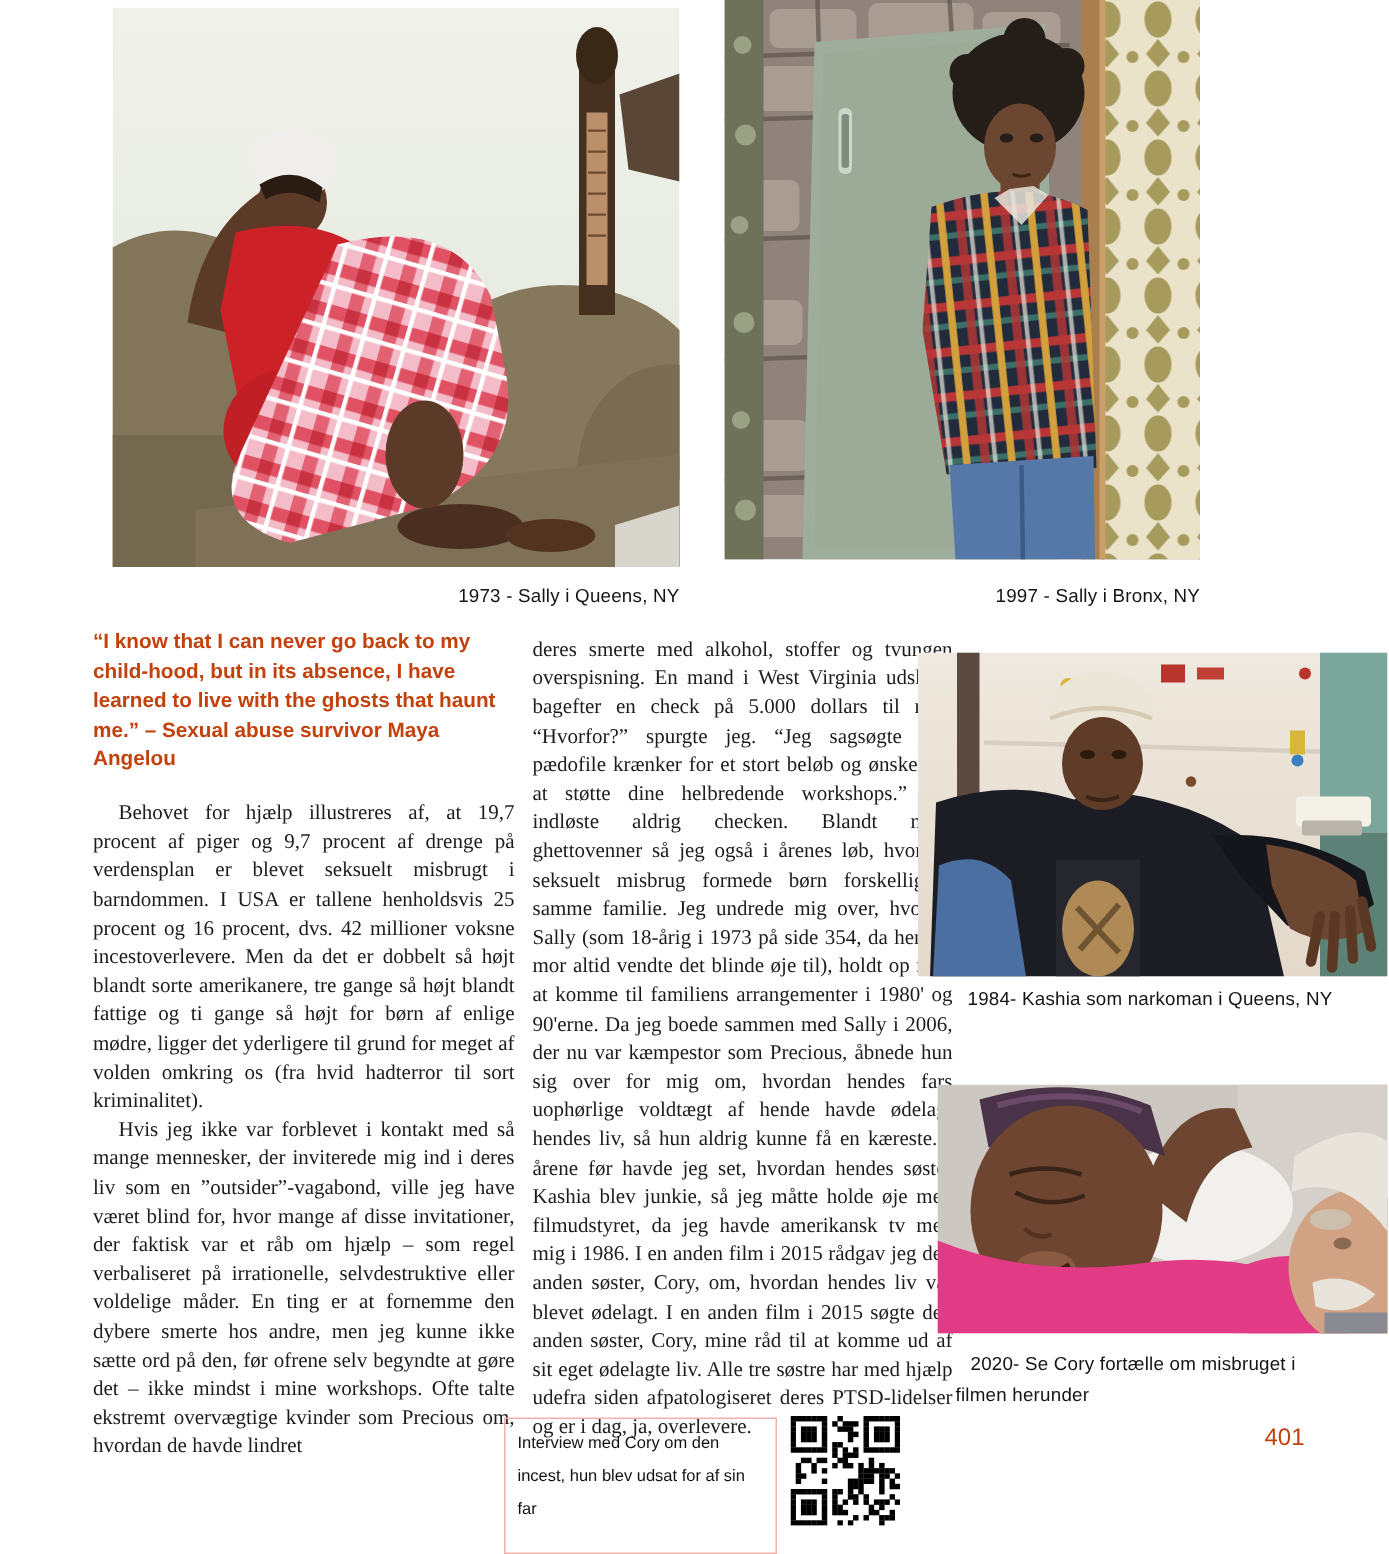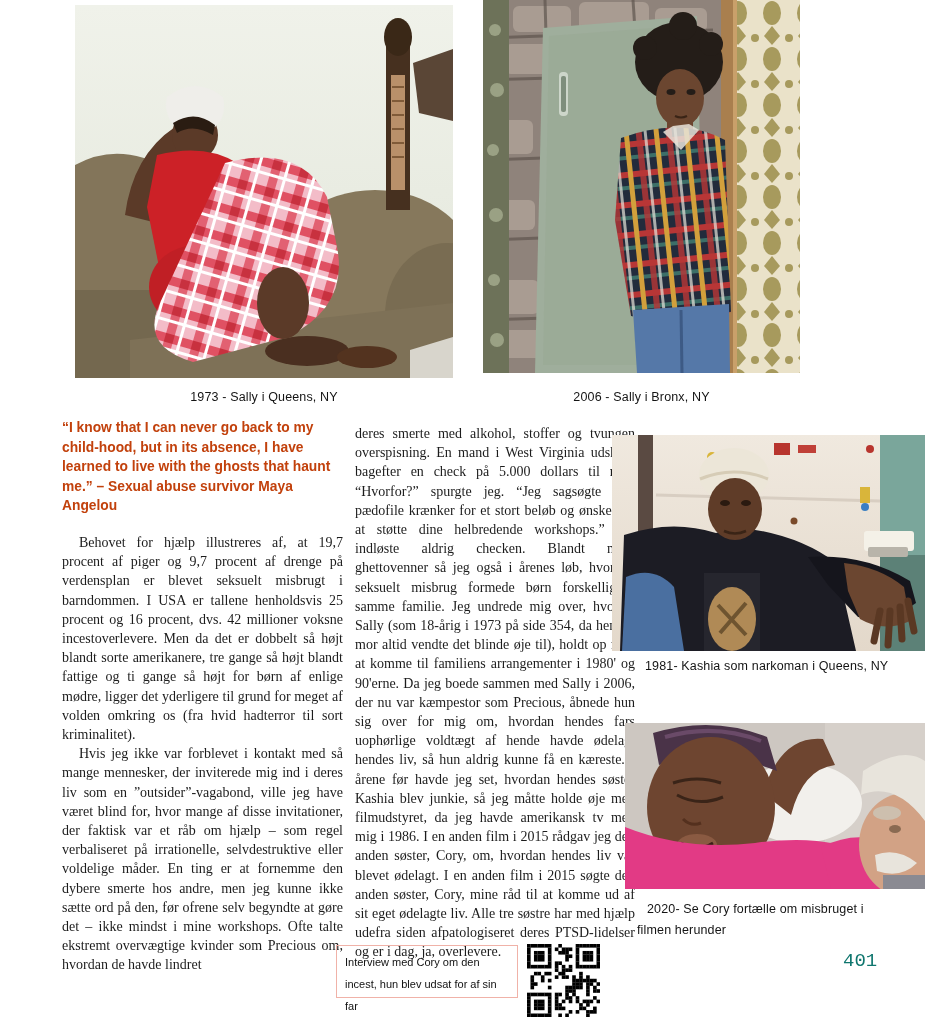--- a/index.html
+++ b/index.html
@@ -2,30 +2,30 @@
 <html><head>
 <meta charset="utf-8">
 <style>
   html,body{margin:0;padding:0;background:#ffffff;}
   body{width:926px;height:1036px;position:relative;overflow:hidden;
        font-family:"Liberation Sans",sans-serif;color:#191919;}
   .abs{position:absolute;}
   figure{margin:0;padding:0;}
   .photo svg{display:block;}
   .caption{font-size:12.5px;line-height:16px;color:#141414;letter-spacing:.15px;}
-  .cap-center{text-align:center;}
+  .cap-center{text-align:right;}
   .quote{font-size:13.8px;line-height:19.5px;font-weight:bold;}
   .bodytext{font-family:"Liberation Serif","DejaVu Serif",serif;font-size:14px;
             line-height:19.2px;color:#1c1c1c;text-align:justify;}
   .bodytext p{margin:0;text-indent:17px;}
   .bodytext p.noindent{text-indent:0;}
   .qr-note{box-sizing:border-box;border:1px solid #f0b2a8;padding:5px 8px 4px 8px;
            font-size:11px;line-height:22px;color:#111;}
   .qr-note p{margin:0;}
-  .page-number{font-family:Liberation Mono, monospace;font-size:19px;color:#0f766e;}
+  .page-number{font-family:Liberation Sans, sans-serif;font-size:16px;color:#c2410c;}
 </style>
 </head>
 <body>
 
 <figure class="abs photo" style="left:75px;top:5px;width:378px;height:373px;">
   <svg width="378" height="373" viewBox="0 0 378 373">
     <defs>
       <linearGradient id="wall1" x1="0" y1="0" x2="0" y2="1">
         <stop offset="0" stop-color="#f0f2ea"></stop>
           <stop offset="1" stop-color="#e2e6da"></stop>
@@ -146,21 +146,21 @@
         <ellipse cx="208" cy="92" rx="4.5" ry="3"></ellipse>
       </g>
     <path d="M192,116 Q198,119 204,116" stroke="#3a2416" stroke-width="2" fill="none"></path>
     <rect x="184" y="122" width="26" height="22" fill="#6b4630"></rect>
     <path d="M138,138 Q197,116 242,140 L248,312 Q198,328 148,316 L132,220 Z" fill="url(#pl2)"></path>
     <path d="M180,132 L198,150 L216,130 L206,124 L190,126 Z" fill="#e8e4da" opacity="0.85"></path>
     <path d="M150,310 L246,304 L247,373 L154,373 Z" fill="#5578a8"></path>
     <line x1="198" y1="310" x2="199" y2="373" stroke="#3d5a85" stroke-width="3"></line>
   </svg>
 </figure>
-<div class="abs caption cap-center" style="left:483px;top:389px;width:317px;">2006 - Sally i Bronx, NY</div>
+<div class="abs caption cap-center" style="left:483px;top:389px;width:317px;">1997 - Sally i Bronx, NY</div>
 
 <div class="abs quote" style="left:62px;top:418px;width:280px;color:#c2410c;">“I know that I can never go back to my child-hood, but in its absence, I have learned to live with the ghosts that haunt me.” – Sexual abuse survivor Maya Angelou</div>
 
 <div class="abs bodytext" style="left:62px;top:533px;width:281px;">
   <p>Behovet for hjælp illustreres af, at 19,7 procent af piger og 9,7 procent af drenge på verdensplan er blevet seksuelt misbrugt i barndommen. I USA er tallene henholdsvis 25 procent og 16 procent, dvs. 42 millioner voksne incestoverlevere. Men da det er dobbelt så højt blandt sorte amerikanere, tre gange så højt blandt fattige og ti gange så højt for børn af enlige mødre, ligger det yderligere til grund for meget af volden omkring os (fra hvid hadterror til sort kriminalitet).</p>
   <p>Hvis jeg ikke var forblevet i kontakt med så mange mennesker, der inviterede mig ind i deres liv som en ”outsider”-vagabond, ville jeg have været blind for, hvor mange af disse invitationer, der faktisk var et råb om hjælp – som regel verbaliseret på irrationelle, selvdestruktive eller voldelige måder. En ting er at fornemme den dybere smerte hos andre, men jeg kunne ikke sætte ord på den, før ofrene selv begyndte at gøre det – ikke mindst i mine workshops. Ofte talte ekstremt overvægtige kvinder som Precious om, hvordan de havde lindret</p>
 </div>
 
 <div class="abs bodytext" style="left:355px;top:424px;width:280px;">
   <p class="noindent">deres smerte med alkohol, stoffer og tvungen overspisning. En mand i West Virginia udskrev bagefter en check på 5.000 dollars til mig. “Hvorfor?” spurgte jeg. “Jeg sagsøgte min pædofile krænker for et stort beløb og ønsker nu at støtte dine helbredende workshops.” Jeg indløste aldrig checken.  Blandt mine ghettovenner så jeg også i årenes løb, hvordan seksuelt misbrug formede børn forskelligt i samme familie. Jeg undrede mig over, hvorfor Sally (som 18-årig i 1973 på side 354, da hendes mor altid vendte det blinde øje til), holdt op med at komme til familiens arrangementer i 1980' og 90'erne. Da jeg boede sammen med Sally i 2006, der nu var kæmpestor som Precious, åbnede hun sig over for mig om, hvordan hendes fars uophørlige voldtægt af hende havde ødelagt hendes liv, så hun aldrig kunne få en kæreste. I årene før havde jeg set, hvordan hendes søster Kashia blev junkie, så jeg måtte holde øje med filmudstyret, da jeg havde amerikansk tv med mig i 1986. I en anden film i 2015 rådgav jeg den anden søster, Cory, om, hvordan hendes liv var blevet ødelagt. I en anden film i 2015 søgte den anden søster, Cory, mine råd til at komme ud af sit eget ødelagte liv. Alle tre søstre har med hjælp udefra siden afpatologiseret deres PTSD-lidelser og er i dag, ja, overlevere.</p>
@@ -204,21 +204,21 @@
 
     <path d="M232,128 Q268,132 292,152 L298,186 Q272,198 248,184 L236,156 Z" fill="#6b4630"></path>
     <path d="M268,176 L262,206 M278,176 L276,210 M288,172 L290,204 M296,166 L302,196" stroke="#5a3823" stroke-width="7" stroke-linecap="round" fill="none"></path>
 
     <path d="M14,142 Q42,130 62,152 L72,216 L10,216 Z" fill="#4a6fa0"></path>
     <rect x="92" y="138" width="56" height="78" fill="#26262e"></rect>
     <ellipse cx="120" cy="184" rx="24" ry="32" fill="#b08a56"></ellipse>
     <path d="M106,170 L134,200 M134,168 L108,198" stroke="#6e5430" stroke-width="4"></path>
   </svg>
 </figure>
-<div class="abs caption" style="left:645px;top:658px;width:280px;">1981- Kashia som narkoman i Queens, NY</div>
+<div class="abs caption" style="left:645px;top:658px;width:280px;">1984- Kashia som narkoman i Queens, NY</div>
 
 <figure class="abs photo" style="left:625px;top:723px;width:300px;height:166px;">
   <svg width="300" height="166" viewBox="0 0 300 166">
     <rect width="300" height="166" fill="#cdc7c1"></rect>
     <rect x="200" y="0" width="100" height="166" fill="#d6d0ca"></rect>
     <ellipse cx="175" cy="80" rx="62" ry="40" fill="#f2f0ec"></ellipse>
 
     <path d="M138,70 Q156,12 198,16 L210,42 Q178,46 166,92 Z" fill="#6e4530"></path>
 
     <path d="M28,10 Q88,-8 142,14 L152,48 Q92,24 34,42 Z" fill="#4a3348"></path>
@@ -237,21 +237,21 @@
     <ellipse cx="280" cy="122" rx="46" ry="52" fill="#d2a285"></ellipse>
     <path d="M238,48 Q278,22 300,38 L300,98 Q270,58 236,72 Z" fill="#e8e4dc"></path>
     <ellipse cx="262" cy="90" rx="14" ry="7" fill="#cdbfae"></ellipse>
     <ellipse cx="270" cy="106" rx="6" ry="4" fill="#8a6a52"></ellipse>
     <path d="M250,132 Q272,124 292,140 Q276,156 252,148 Z" fill="#e8e4dc"></path>
     <rect x="258" y="152" width="42" height="14" fill="#8a8a92"></rect>
   </svg>
 </figure>
 <div class="abs caption" style="left:637px;top:899px;width:252px;text-indent:10px;line-height:21px;">2020- Se Cory fortælle om misbruget i filmen herunder</div>
 
-<div class="abs qr-note" style="left:336px;top:945px;width:182px;height:53px;">
+<div class="abs qr-note" style="left:336px;top:945px;width:182px;height:91px;">
   <p>Interview med Cory om den incest, hun blev udsat for af sin far</p>
 </div>
 
 <div class="abs" style="left:527px;top:944px;width:73px;height:73px;"><svg width="73" height="73">
       <rect x="0.00" y="0.00" width="3.63" height="3.63" fill="#000"></rect>
       <rect x="3.48" y="0.00" width="3.63" height="3.63" fill="#000"></rect>
       <rect x="6.95" y="0.00" width="3.63" height="3.63" fill="#000"></rect>
       <rect x="10.43" y="0.00" width="3.63" height="3.63" fill="#000"></rect>
       <rect x="13.90" y="0.00" width="3.63" height="3.63" fill="#000"></rect>
       <rect x="17.38" y="0.00" width="3.63" height="3.63" fill="#000"></rect>

